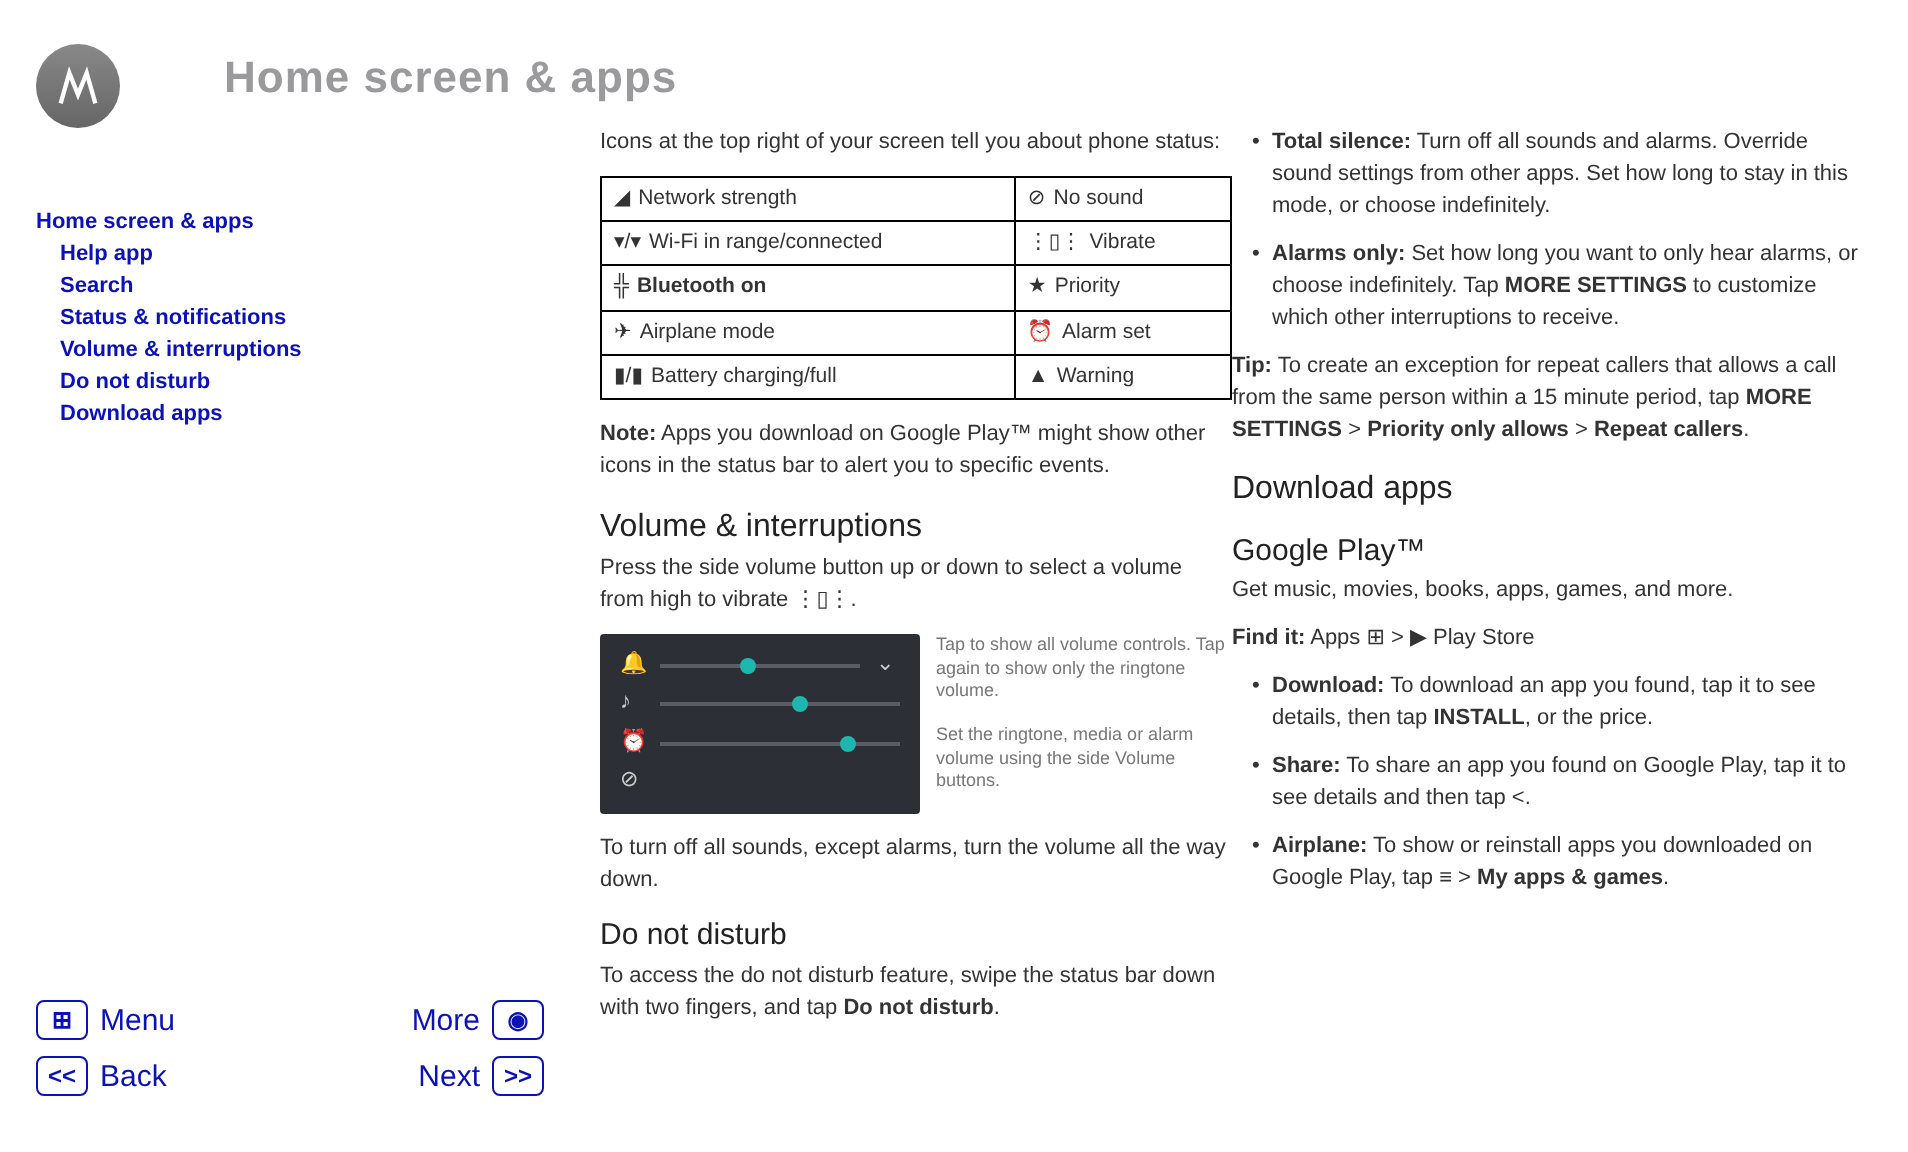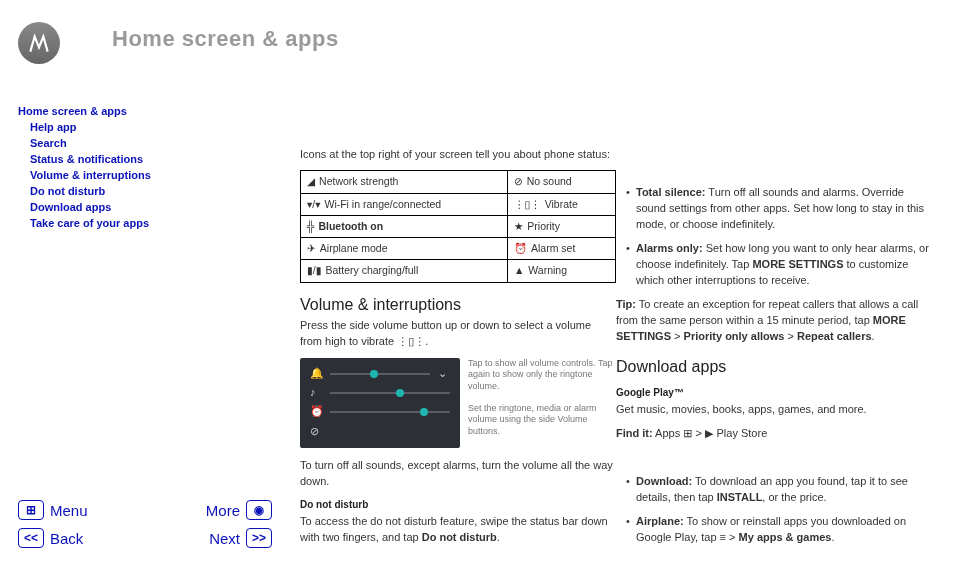--- a/index.html
+++ b/index.html
@@ -10,38 +10,38 @@
   .logo svg { width: 26px; height: 26px; }
   .title-row { position: absolute; top: 26px; left: 112px; }
   .page-title { font-size: 22px; font-weight: 600; color: #9a9a9c; letter-spacing: .5px; }
   .toc { margin-top: 40px; }
   .toc a { display: block; color: #0a12b8; font-weight: 700; text-decoration: none; line-height: 1.45; font-size: 11px; }
   .toc .sub { padding-left: 12px; }
   .nav-bottom { position: absolute; bottom: 20px; left: 18px; width: 254px; }
   .nav-row { display: flex; justify-content: space-between; margin-bottom: 8px; }
   .nav-btn { display: flex; align-items: center; gap: 6px; color: #0a12b8; font-size: 15px; }
   .nav-icon { width: 26px; height: 20px; border: 1.5px solid #0a12b8; border-radius: 4px; display: flex; align-items: center; justify-content: center; color: #0a12b8; font-size: 12px; font-weight: bold; }
-  .content { flex: 1; display: flex; padding: 96px 22px 22px 10px; align-items: flex-end; }
+  .content { flex: 1; display: flex; padding: 64px 22px 22px 10px; }
   .col { flex: 1; font-size: 11px; line-height: 1.45; color: #333; }
   .col p { margin-bottom: 8px; }
   table.icon-table { border-collapse: collapse; width: 100%; margin: 6px 0 10px; }
   table.icon-table td { border: 1px solid #000; padding: 3px 6px; font-size: 10.5px; }
   .icon-cell { display: flex; align-items: center; gap: 4px; }
   .h2 { font-size: 16px; font-weight: 400; margin: 10px 0 2px; color: #222; }
-  .h3 { font-size: 10px; font-weight: 700; margin: 8px 0 2px; color: #222; }
+  .h3 { font-size: 15px; font-weight: 400; margin: 8px 0 2px; color: #222; }
   b { font-weight: 700; }
   .vol-widget { display: flex; gap: 8px; margin: 8px 0 10px; }
   .vol-panel { width: 160px; height: 90px; background: #2c3036; border-radius: 2px; padding: 8px 10px; display: flex; flex-direction: column; justify-content: space-between; }
   .vol-row { display: flex; align-items: center; gap: 8px; }
   .vol-ico { color: #ccc; font-size: 11px; width: 12px; }
   .vol-bar { flex: 1; height: 2px; background: #5a5e64; position: relative; }
   .vol-dot { width: 8px; height: 8px; border-radius: 50%; background: #1fb6b0; position: absolute; top: -3px; }
   .vol-notes { flex: 1; font-size: 9px; color: #777; line-height: 1.3; }
   .vol-notes div { margin-bottom: 10px; }
-  ul.bullets { list-style: none; padding-left: 10px; margin-top: 32px; }
+  ul.bullets { list-style: none; padding-left: 10px; }
   ul.bullets li { position: relative; padding-left: 10px; margin-bottom: 8px; }
   ul.bullets li::before { content: "•"; position: absolute; left: 0; top: 0; }
 </style>
 </head>
 <body>
 
 <div class="page">
   <div class="left-col">
     <div class="logo">
       <svg viewBox="0 0 24 24">
@@ -50,21 +50,20 @@
     </div>
     <div class="toc">
       <a href="#">Home screen &amp; apps</a>
       <div class="sub">
         <a href="#">Help app</a>
         <a href="#">Search</a>
         <a href="#">Status &amp; notifications</a>
         <a href="#">Volume &amp; interruptions</a>
         <a href="#">Do not disturb</a>
         <a href="#">Download apps</a>
-        <a href="#">Take care of your apps</a>
       </div>
     </div>
     <div class="nav-bottom">
       <div class="nav-row">
         <div class="nav-btn">
           <span class="nav-icon">⊞</span>
           <span>Menu</span>
         </div>
         <div class="nav-btn">
           <span>More</span>
@@ -159,20 +158,21 @@
               </td>
           <td>
                 <span class="icon-cell">
                   <span>▲</span> 
                   <span>Warning</span>
                 </span>
               </td>
         </tr>
       </tbody>
         </table>
+      <p><b>Note:</b><span> Apps you download on Google Play™ might show other icons in the status bar to alert you to specific events.</span></p>
 
       <div class="h2">Volume &amp; interruptions</div>
       <p><span>Press the side volume button up or down to select a volume from high to vibrate </span><span>⋮▯⋮</span>.</p>
 
       <div class="vol-widget">
         <div class="vol-panel">
           <div class="vol-row">
               <span class="vol-ico">🔔</span>
               <div class="vol-bar">
                 <div class="vol-dot" style="left:40%"></div>
@@ -212,17 +212,18 @@
         <li><b>Alarms only:</b><span> Set how long you want to only hear alarms, or choose indefinitely. Tap </span><b>MORE SETTINGS</b><span> to customize which other interruptions to receive.</span></li>
       </ul>
       <p><b>Tip:</b><span> To create an exception for repeat callers that allows a call from the same person within a 15 minute period, tap </span><b>MORE SETTINGS</b><span> &gt; </span><b>Priority only allows</b><span> &gt; </span><b>Repeat callers</b><span>.</span></p>
 
       <div class="h2">Download apps</div>
       <div class="h3">Google Play™</div>
       <p>Get music, movies, books, apps, games, and more.</p>
       <p><b>Find it:</b><span> Apps </span><span>⊞</span><span> &gt; </span><span>▶</span><span> Play Store</span></p>
       <ul class="bullets">
         <li><b>Download:</b><span> To download an app you found, tap it to see details, then tap </span><b>INSTALL</b><span>, or the price.</span></li>
+        <li><b>Share:</b><span> To share an app you found on Google Play, tap it to see details and then tap </span><span>&lt;</span>.</li>
         <li><b>Airplane:</b><span> To show or reinstall apps you downloaded on Google Play, tap </span><span>≡</span><span> &gt; </span><b>My apps &amp; games</b><span>.</span></li>
       </ul>
     </div>
   </div>
 </div>
 
 </body></html>

